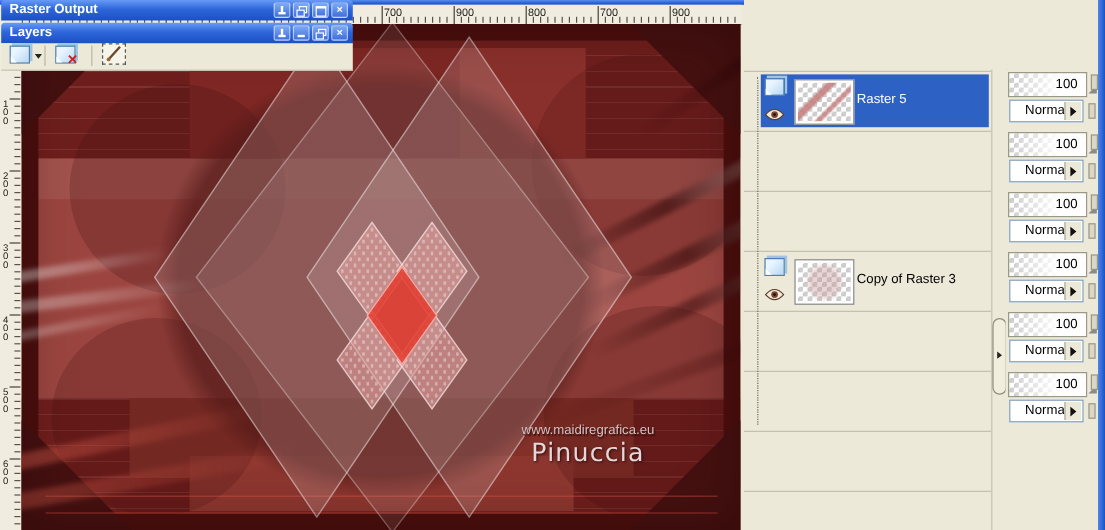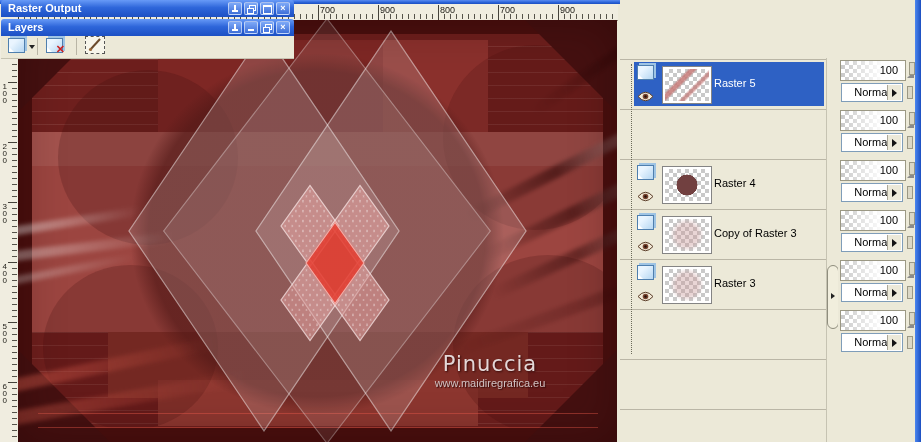--- a/index.html
+++ b/index.html
@@ -430,22 +430,22 @@
   <div class="abs bdia bd3"></div>
   <div class="abs bdia bd1"></div>
   <div class="abs bdia bd2"></div>
   <div class="abs sdia sd-ul"></div>
   <div class="abs sdia sd-ur"></div>
   <div class="abs sdia sd-dl"></div>
   <div class="abs sdia sd-dr"></div>
   <div class="abs sdia sd-c"></div>
   <div class="abs vig"></div>
   <div class="abs" id="watermark">
+    <div id="wm-site">www.maidiregrafica.eu</div>
     <div id="wm-name">Pinuccia</div>
-    <div id="wm-site">www.maidiregrafica.eu</div>
   </div>
 </div>
 
 <div class="abs" id="right-area"></div>
 
 <div class="titlebar" id="script-bar">
   <span>Raster Output</span>
   <span class="tb-btns">
     <span class="tbb ic-pin"></span>
     <span class="tbb ic-restore"></span>
@@ -490,56 +490,32 @@
     <span class="eye"><svg width="17" height="11" viewBox="0 0 17 11">
           <path d="M1 5.5 Q8.5 -3 16 5.5 Q8.5 14 1 5.5Z" fill="#f2ead8" stroke="#5a3c28"></path>
           <circle cx="8.5" cy="5.5" r="2.8" fill="#7a4632"></circle>
           <circle cx="8.5" cy="5.5" r="1.2" fill="#25110a"></circle>
         </svg></span>
     <span class="thumb t-streaks">
         <span class="tin"></span>
       </span>
     <span class="lname">Raster 5</span>
   </div>
-  <div class="layer-row" style="top:104px;">
-    <span class="page-ic"></span>
-    <span class="eye"><svg width="17" height="11" viewBox="0 0 17 11">
-          <path d="M1 5.5 Q8.5 -3 16 5.5 Q8.5 14 1 5.5Z" fill="#f2ead8" stroke="#5a3c28"></path>
-          <circle cx="8.5" cy="5.5" r="2.8" fill="#7a4632"></circle>
-          <circle cx="8.5" cy="5.5" r="1.2" fill="#25110a"></circle>
-        </svg></span>
-    <span class="thumb t-circle">
-        <span class="tin"></span>
-      </span>
-    <span class="lname">Raster 4</span>
-  </div>
   <div class="layer-row" style="top:154px;">
     <span class="page-ic"></span>
     <span class="eye"><svg width="17" height="11" viewBox="0 0 17 11">
           <path d="M1 5.5 Q8.5 -3 16 5.5 Q8.5 14 1 5.5Z" fill="#f2ead8" stroke="#5a3c28"></path>
           <circle cx="8.5" cy="5.5" r="2.8" fill="#7a4632"></circle>
           <circle cx="8.5" cy="5.5" r="1.2" fill="#25110a"></circle>
         </svg></span>
     <span class="thumb t-faint">
         <span class="tin"></span>
       </span>
     <span class="lname">Copy of Raster 3</span>
   </div>
-  <div class="layer-row" style="top:204px;">
-    <span class="page-ic"></span>
-    <span class="eye"><svg width="17" height="11" viewBox="0 0 17 11">
-          <path d="M1 5.5 Q8.5 -3 16 5.5 Q8.5 14 1 5.5Z" fill="#f2ead8" stroke="#5a3c28"></path>
-          <circle cx="8.5" cy="5.5" r="2.8" fill="#7a4632"></circle>
-          <circle cx="8.5" cy="5.5" r="1.2" fill="#25110a"></circle>
-        </svg></span>
-    <span class="thumb t-faint">
-        <span class="tin"></span>
-      </span>
-    <span class="lname">Raster 3</span>
-  </div>
 </div>
 
 <div class="abs" id="splitter">
   <div id="split-handle"></div>
 </div>
 
 <div class="abs" id="controls-col">
   <div class="ctrl-group" style="top:0px;">
     <div class="opacity-box">
         <span class="oval">100</span>

